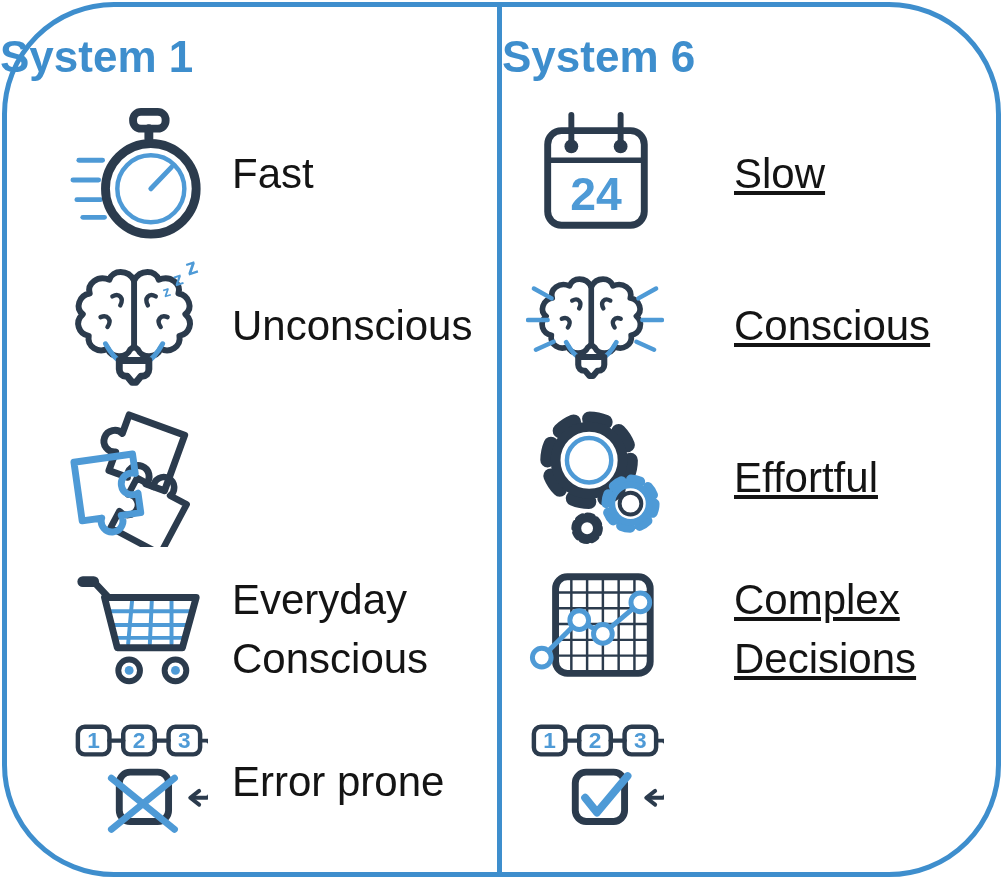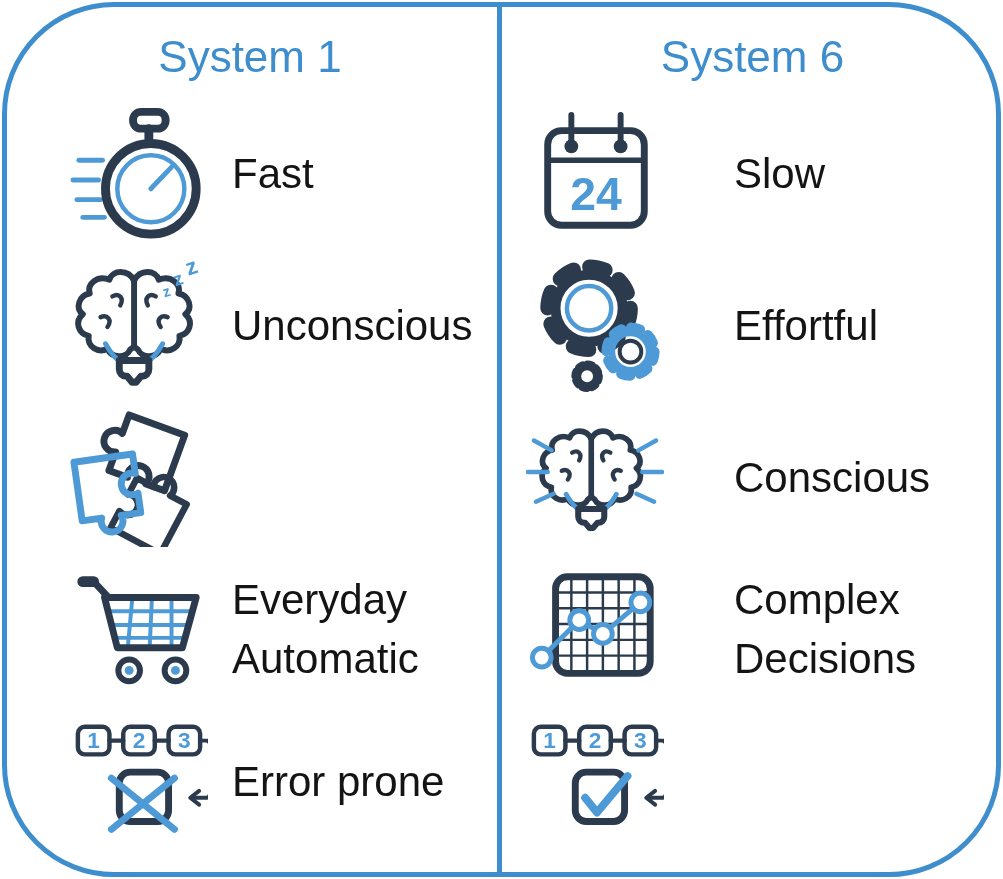--- a/index.html
+++ b/index.html
@@ -24,32 +24,32 @@
   .divider{
     position:absolute;left:497px;top:5px;bottom:5px;width:5px;
     background:var(--accent);
   }
   .cols{position:absolute;inset:0;display:flex;}
   .col{height:100%;}
   .col-1{width:500px;padding-left:46px;}
   .col-2{width:503px;padding-left:2px;}
   .col-title{
     margin-top:32px;height:58px;
-    font-size:44px;font-weight:normal;color:var(--accent);
-    text-align:center;letter-spacing:0;
+    font-size:44px;font-weight:bold;color:var(--accent);
+    text-align:left;letter-spacing:0;
   }
   .col-1 .col-title{margin-left:-46px;}
   .rows{margin-top:8px;}
   .row{display:flex;align-items:center;height:152px;}
   .icon-wrap{flex:0 0 186px;display:flex;justify-content:center;align-items:center;}
   .icon-wrap svg{width:138px;height:138px;}
   .label{
     font-size:42px;color:var(--ink);line-height:1.4;max-width:235px;
   }
-  .col-2 .label{margin-left:46px;}
+  .col-2 .label{margin-left:46px;text-decoration:underline;}
   
   .sd{stroke:var(--navy);fill:none;stroke-linecap:round;stroke-linejoin:round;}
   .sb{stroke:var(--blue);fill:none;stroke-linecap:round;stroke-linejoin:round;}
   .fd{fill:var(--navy);stroke:none;}
   .fb{fill:var(--blue);stroke:none;}
   .num{fill:var(--blue);font-weight:bold;font-size:23px;font-family:"Liberation Sans",sans-serif;}
   .cal-num{fill:var(--blue);font-weight:bold;font-size:47px;font-family:"Liberation Sans",sans-serif;}
   .zz{fill:var(--blue);font-weight:bold;font-family:"Liberation Sans",sans-serif;}
   .socket{fill:#fff;stroke:var(--navy);stroke-width:7;stroke-linejoin:round;}
   .node{fill:#fff;stroke:var(--blue);stroke-width:5;}
@@ -137,21 +137,21 @@
               <line x1="45" y1="65" x2="120" y2="65"></line>
               <line x1="48" y1="78" x2="116" y2="78"></line>
             </g>
             <path class="sd" stroke-width="7" d="M35,37 H128 L114,88 H48 Z"></path>
             <circle class="sd" stroke-width="6" cx="60" cy="111" r="11"></circle>
             <circle class="fb" cx="60" cy="111" r="4.5"></circle>
             <circle class="sd" stroke-width="6" cx="107" cy="111" r="11"></circle>
             <circle class="fb" cx="107" cy="111" r="4.5"></circle>
           </svg>
         </div>
-        <div class="label">Everyday Automatic</div>
+        <div class="label">Everyday Conscious</div>
       </div>
 
       <div class="row">
         <div class="icon-wrap">
           <svg viewBox="0 0 140 140">
             <g class="sd" stroke-width="4.5">
               <rect x="8" y="14" width="32" height="28" rx="7"></rect>
               <rect x="54" y="14" width="32" height="28" rx="7"></rect>
               <rect x="100" y="14" width="32" height="28" rx="7"></rect>
               <line x1="40" y1="28" x2="54" y2="28"></line>
@@ -185,36 +185,20 @@
             <rect class="sd" x="22" y="26" width="98" height="96" rx="14" stroke-width="7"></rect>
             <line class="sd" x1="24" y1="56" x2="118" y2="56" stroke-width="5.5"></line>
             <line class="sd" x1="46" y1="10" x2="46" y2="38" stroke-width="6"></line>
             <line class="sd" x1="96" y1="10" x2="96" y2="38" stroke-width="6"></line>
             <circle class="fd" cx="46" cy="42" r="7"></circle>
             <circle class="fd" cx="96" cy="42" r="7"></circle>
             <text class="cal-num" x="71" y="107" text-anchor="middle">24</text>
           </svg>
         </div>
         <div class="label">Slow</div>
-      </div>
-
-      <div class="row">
-        <div class="icon-wrap">
-          <svg viewBox="0 0 140 140">
-            <circle class="sd" cx="64" cy="52" r="42" stroke-width="15" stroke-dasharray="16.5,16.5" stroke-linecap="butt"></circle>
-            <circle class="sd" cx="64" cy="52" r="34" stroke-width="10"></circle>
-            <circle class="sb" cx="64" cy="52" r="22.5" stroke-width="4.5"></circle>
-            <circle class="sb" cx="106" cy="96" r="24.5" stroke-width="10" stroke-dasharray="9.6,9.6" stroke-linecap="butt"></circle>
-            <circle class="sb" cx="106" cy="96" r="19" stroke-width="7"></circle>
-            <circle class="sd" cx="106" cy="96" r="11" stroke-width="4"></circle>
-            <circle class="sd" cx="62" cy="121" r="12.5" stroke-width="7" stroke-dasharray="4.9,4.9" stroke-linecap="butt"></circle>
-            <circle class="sd" cx="62" cy="121" r="9" stroke-width="6"></circle>
-          </svg>
-        </div>
-        <div class="label">Effortful</div>
       </div>
 
       <div class="row">
         <div class="icon-wrap">
           <svg viewBox="0 0 140 140">
             <g transform="translate(9,9) scale(0.88)">
               <g class="sd" stroke-width="6.5">
                 <path d="M65,24 C59,12 43,13 40,23 C28,18 17,27 20,37 C9,39 5,52 13,58 C4,66 9,78 19,80 C17,91 29,98 38,93 C42,103 57,103 61,94 L65,91"></path>
                 <path d="M65,24 C71,12 87,13 90,23 C102,18 113,27 110,37 C121,39 125,52 117,58 C126,66 121,78 111,80 C113,91 101,98 92,93 C88,103 73,103 69,94 L65,91"></path>
                 <line x1="65" y1="24" x2="65" y2="91"></line>
@@ -240,20 +224,36 @@
               <line x1="130" y1="94" x2="112" y2="86"></line>
             </g>
           </svg>
         </div>
         <div class="label">Conscious</div>
       </div>
 
       <div class="row">
         <div class="icon-wrap">
           <svg viewBox="0 0 140 140">
+            <circle class="sd" cx="64" cy="52" r="42" stroke-width="15" stroke-dasharray="16.5,16.5" stroke-linecap="butt"></circle>
+            <circle class="sd" cx="64" cy="52" r="34" stroke-width="10"></circle>
+            <circle class="sb" cx="64" cy="52" r="22.5" stroke-width="4.5"></circle>
+            <circle class="sb" cx="106" cy="96" r="24.5" stroke-width="10" stroke-dasharray="9.6,9.6" stroke-linecap="butt"></circle>
+            <circle class="sb" cx="106" cy="96" r="19" stroke-width="7"></circle>
+            <circle class="sd" cx="106" cy="96" r="11" stroke-width="4"></circle>
+            <circle class="sd" cx="62" cy="121" r="12.5" stroke-width="7" stroke-dasharray="4.9,4.9" stroke-linecap="butt"></circle>
+            <circle class="sd" cx="62" cy="121" r="9" stroke-width="6"></circle>
+          </svg>
+        </div>
+        <div class="label">Effortful</div>
+      </div>
+
+      <div class="row">
+        <div class="icon-wrap">
+          <svg viewBox="0 0 140 140">
             <g class="sd" stroke-width="2.5">
               <line x1="46" y1="17" x2="46" y2="113"></line>
               <line x1="62" y1="17" x2="62" y2="113"></line>
               <line x1="78" y1="17" x2="78" y2="113"></line>
               <line x1="94" y1="17" x2="94" y2="113"></line>
               <line x1="110" y1="17" x2="110" y2="113"></line>
               <line x1="31" y1="32" x2="125" y2="32"></line>
               <line x1="31" y1="48" x2="125" y2="48"></line>
               <line x1="31" y1="64" x2="125" y2="64"></line>
               <line x1="31" y1="80" x2="125" y2="80"></line>

